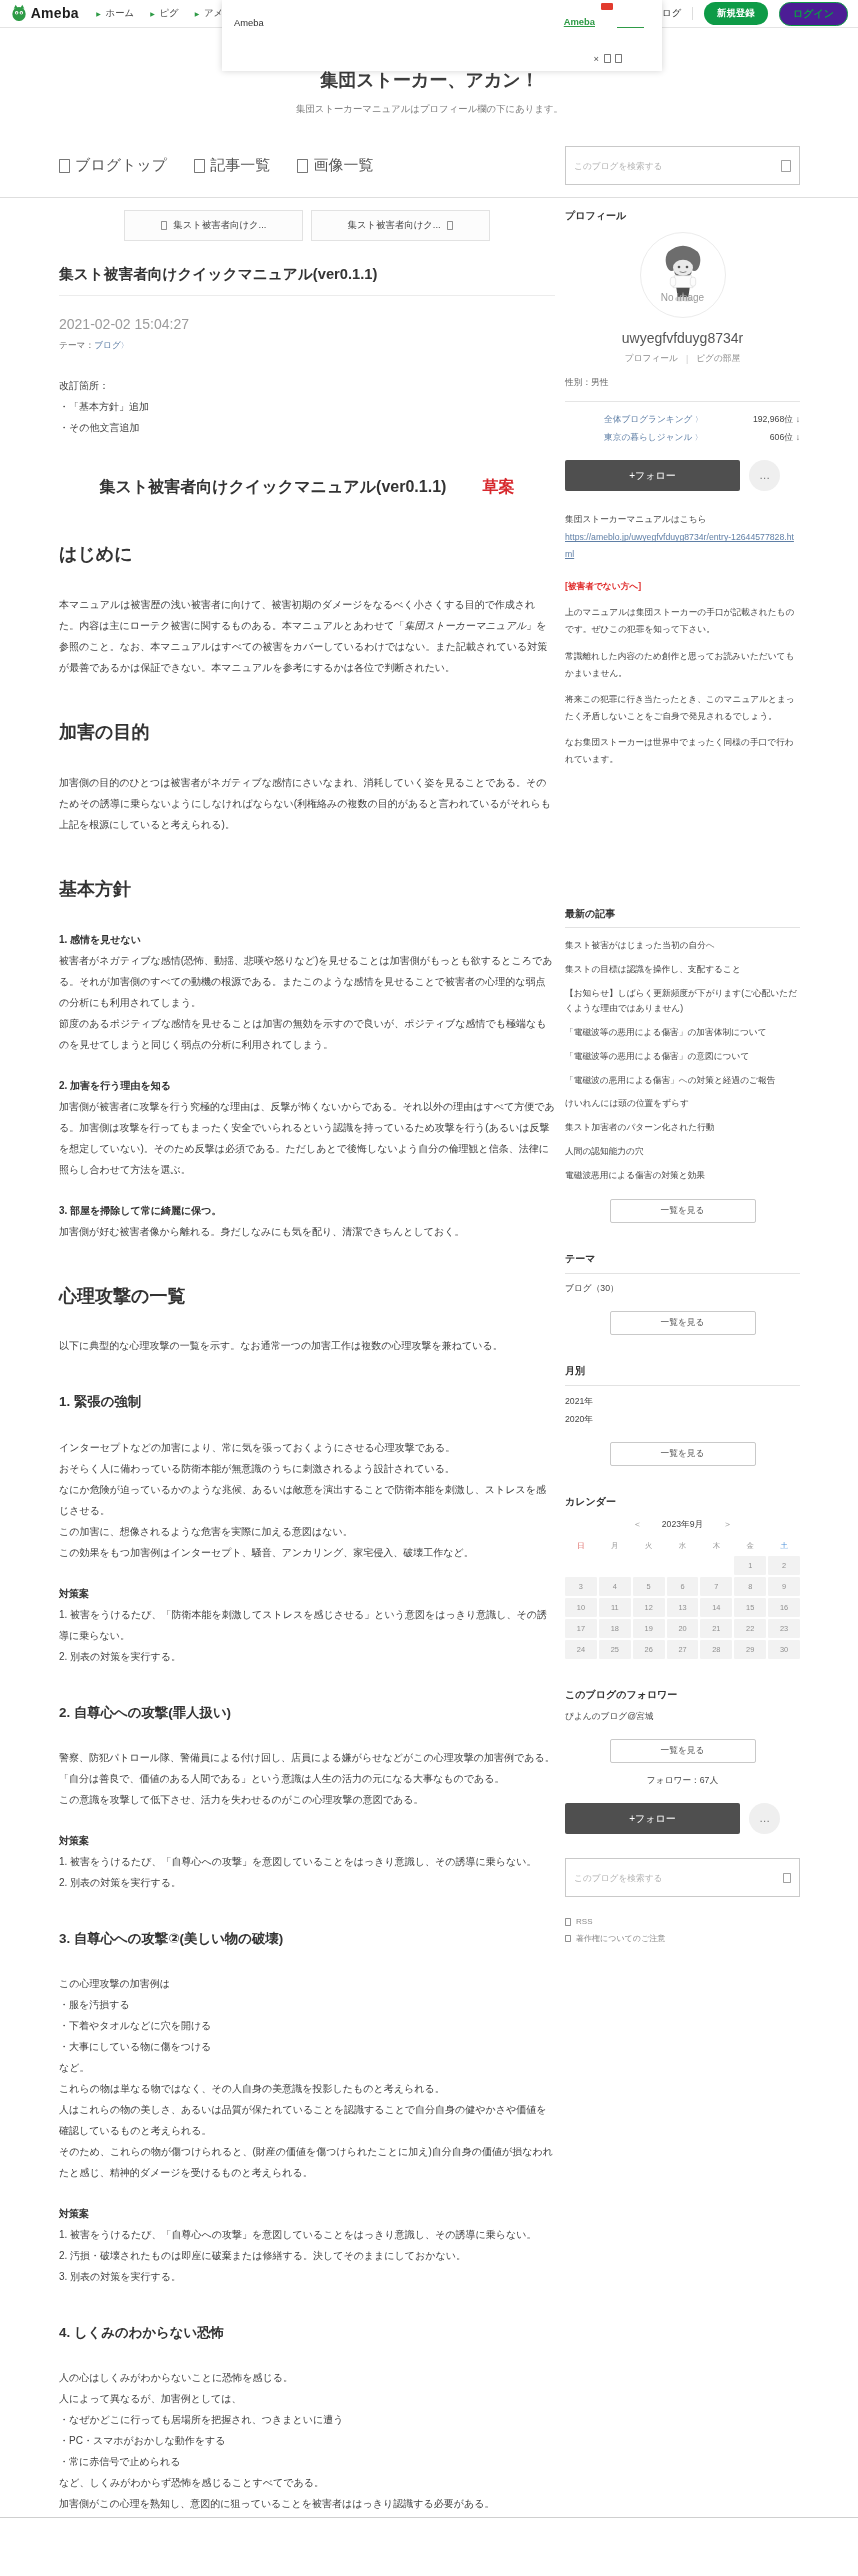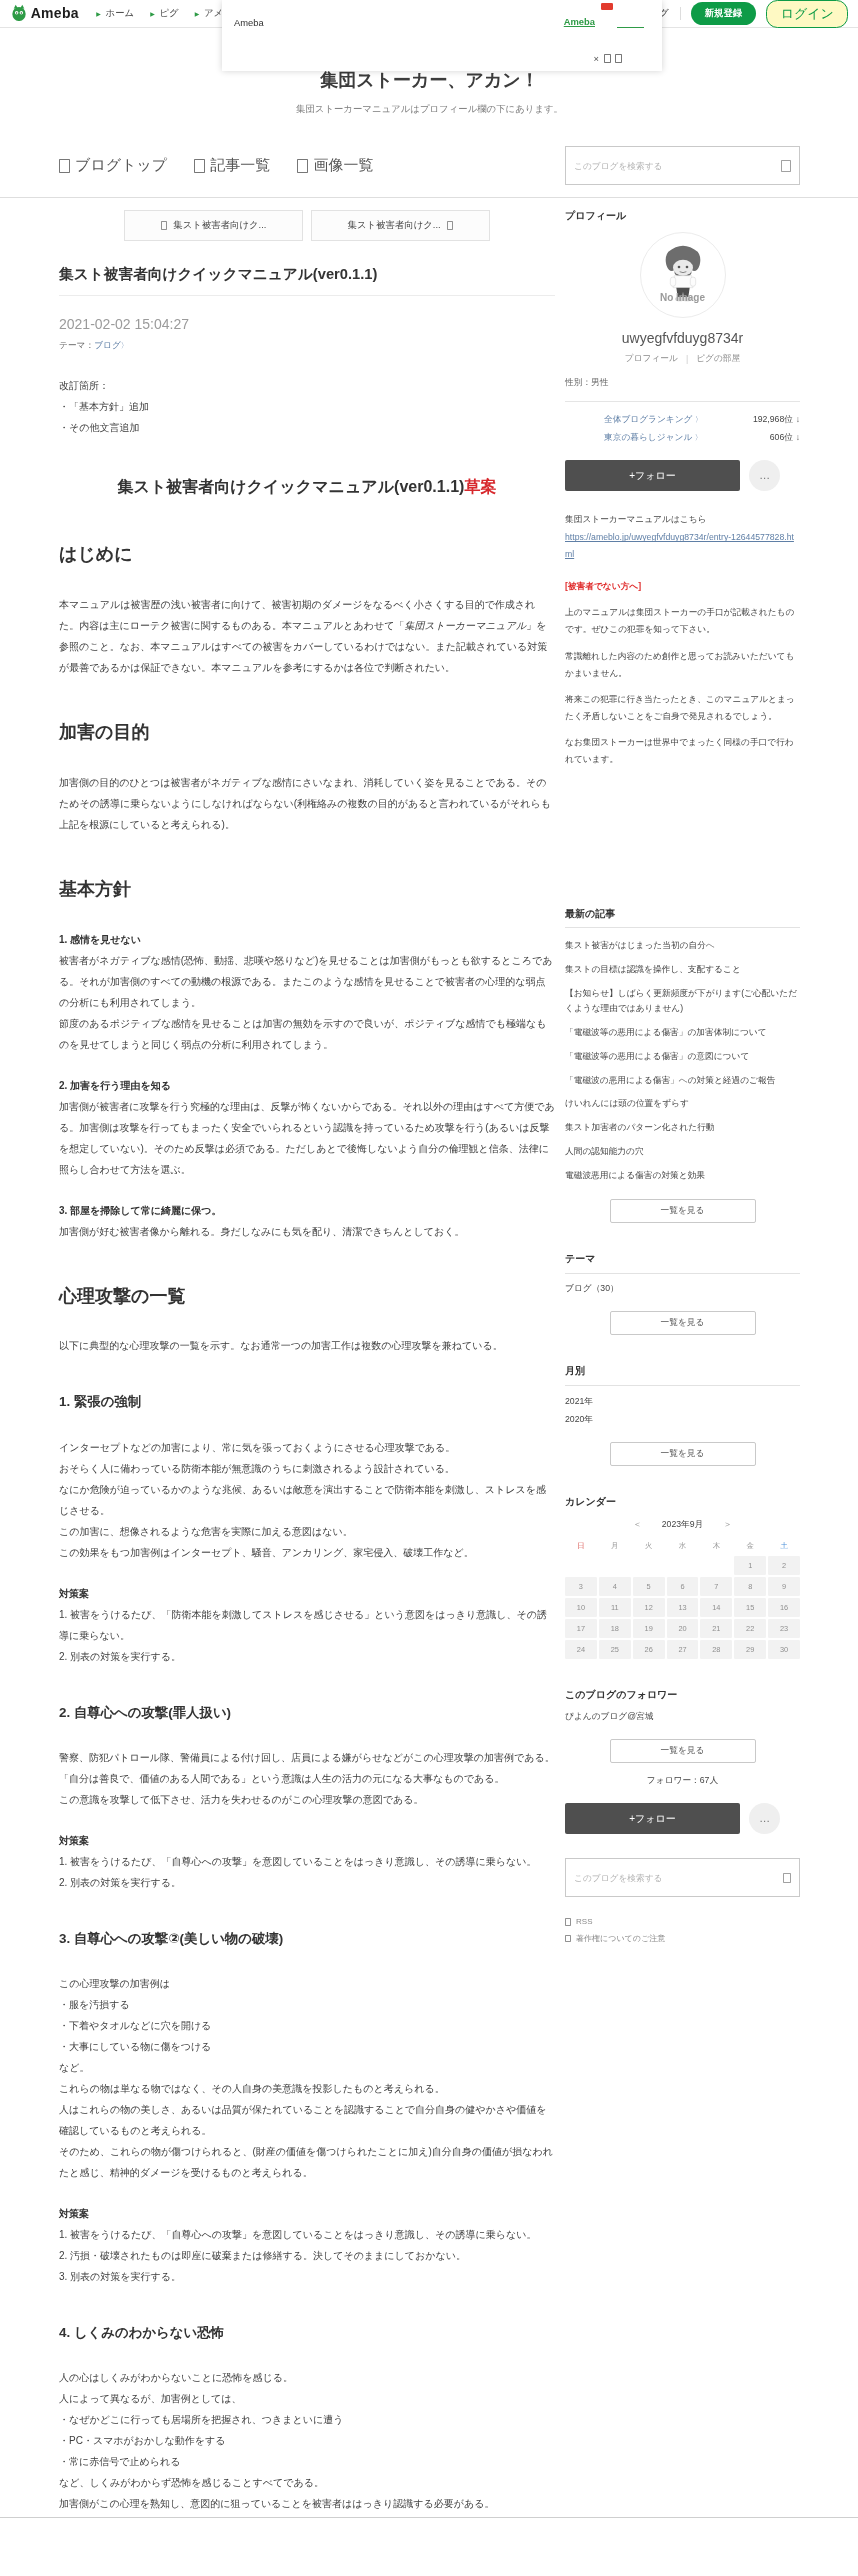--- a/index.html
+++ b/index.html
@@ -16,21 +16,21 @@
   .site-header { height:28px; display:flex; align-items:center; padding:0 10.7px; border-bottom:0.7px solid #e4e4e4; background:#fff; position:relative; z-index:10; }
   .logo { display:flex; align-items:center; gap:4px; }
   .logo-word { font-size:14px; font-weight:700; color:#1d1d1d; letter-spacing:0.3px; }
   .crumbs { display:flex; align-items:center; gap:16px; margin-left:17.4px; }
   .crumb { display:flex; align-items:center; gap:4.7px; font-size:9.4px; color:#444; }
   .crumb .tri { color:#2e9b46; font-size:6px; }
   .header-right { margin-left:auto; display:flex; align-items:center; gap:10.7px; }
   .pop-blog { display:flex; align-items:center; gap:4px; font-size:9.4px; color:#333; padding-right:10.7px; border-right:0.7px solid #ddd; }
   .star { color:#2e9b46; font-size:10px; }
   .btn-signup { background:#0e9b47; color:#fff; font-weight:700; font-size:9.4px; border:none; border-radius:11.4px; padding:5.3px 13.4px; cursor:pointer; }
-  .btn-login { background:#fef9c3; color:#0e9b47; font-weight:400; font-size:13px; border:1.3px solid #0e9b47; border-radius:11.4px; padding:4px 13.4px; cursor:pointer; }
+  .btn-login { background:#4c1d95; color:#0e9b47; font-weight:700; font-size:10px; border:1.3px solid #0e9b47; border-radius:11.4px; padding:4px 13.4px; cursor:pointer; }
 
   
   .modal { position:absolute; left:222px; top:0; width:440px; height:71px; background:#fff; box-shadow:0 1.3px 6.7px rgba(0,0,0,.18); z-index:60; }
   .modal-title { position:absolute; left:12px; top:17.4px; font-size:9.4px; color:#333; }
   .modal-link { position:absolute; right:67px; top:16px; font-size:9.4px; font-weight:700; color:#2e9b46; text-decoration:underline; }
   .modal-link2 { position:absolute; right:18px; top:27px; width:27px; border-bottom:1.3px solid #2e9b46; }
   .modal-badge { position:absolute; right:49px; top:2.7px; width:12px; height:7.4px; background:#e23b2e; border-radius:1.3px; }
   .modal-close-row { position:absolute; right:40px; bottom:6.7px; display:flex; align-items:center; gap:4.7px; font-size:9.4px; color:#555; }
 
   
@@ -62,29 +62,29 @@
   .entry-title { font-size:14.7px; font-weight:700; color:#333; padding-bottom:10.7px; border-bottom:0.7px solid #ececec; }
   .entry-date { font-size:14px; color:#9b9b9b; margin-top:20px; }
   .entry-theme { font-size:8.7px; color:#666; margin-top:8px; }
   .entry-theme a { color:#5f7fa6; }
   .entry-theme .chev { color:#5f7fa6; font-size:7.4px; }
 
   .entry-body { margin-top:23px; font-size:10px; line-height:2.1; color:#3d3d3d; }
   .entry-body p.bp { margin:20px 0; }
   .entry-body b { font-weight:700; color:#333; }
   .bcenter { text-align:center; font-size:16px; line-height:1.7; font-weight:700; color:#333; margin:35px 0 31px; }
-  .bcenter .red { color:#d7282d; }
+  .bcenter .red { color:#d7282d;padding-left:36px; }
   .bh2 { font-size:18px; font-weight:700; color:#333; margin:36px 0 20px; }
   .bh3 { font-size:13.4px; font-weight:700; color:#333; margin:32px 0 17.4px; }
 
   
   .side-h { font-size:10px; font-weight:700; color:#333; margin-bottom:9.4px; }
   .side-h.rule { border-bottom:0.7px solid #e2e2e2; padding-bottom:6.7px; }
   .avatar-wrap { width:86px; height:86px; margin:9.4px auto 12px; border-radius:50%; border:0.7px solid #ececec; position:relative; overflow:hidden; background:#fff; }
-  .noimage-label { position:absolute; left:0; right:0; bottom:14.7px; text-align:center; color:#9a9a9a; font-weight:700; font-size:10px; }
+  .noimage-label { position:absolute; left:0; right:0; bottom:14.7px; text-align:center; color:#9a9a9a; font-weight:400; font-size:10px; }
   .side-username { text-align:center; font-size:14px; color:#555; margin:2.7px 0 6.7px; }
   .profile-links { display:flex; justify-content:center; align-items:center; gap:8px; color:#8a8a8a; font-size:8.7px; }
   .profile-links .sep { color:#ccc; }
   .gender { font-size:8.7px; color:#666; margin-top:12px; }
   .side-div { border-bottom:0.7px solid #e5e5e5; margin:12px 0; }
   .rank-row { display:flex; justify-content:space-between; align-items:center; margin:6px 0; font-size:8.7px; }
   .rank-link { color:#5f7fa6;margin-left:39px; }
   .rank-link .chev { font-size:7.4px; }
   .rank-val { color:#444; }
   .rank-val .arrow { color:#666; margin-left:2.7px; }

